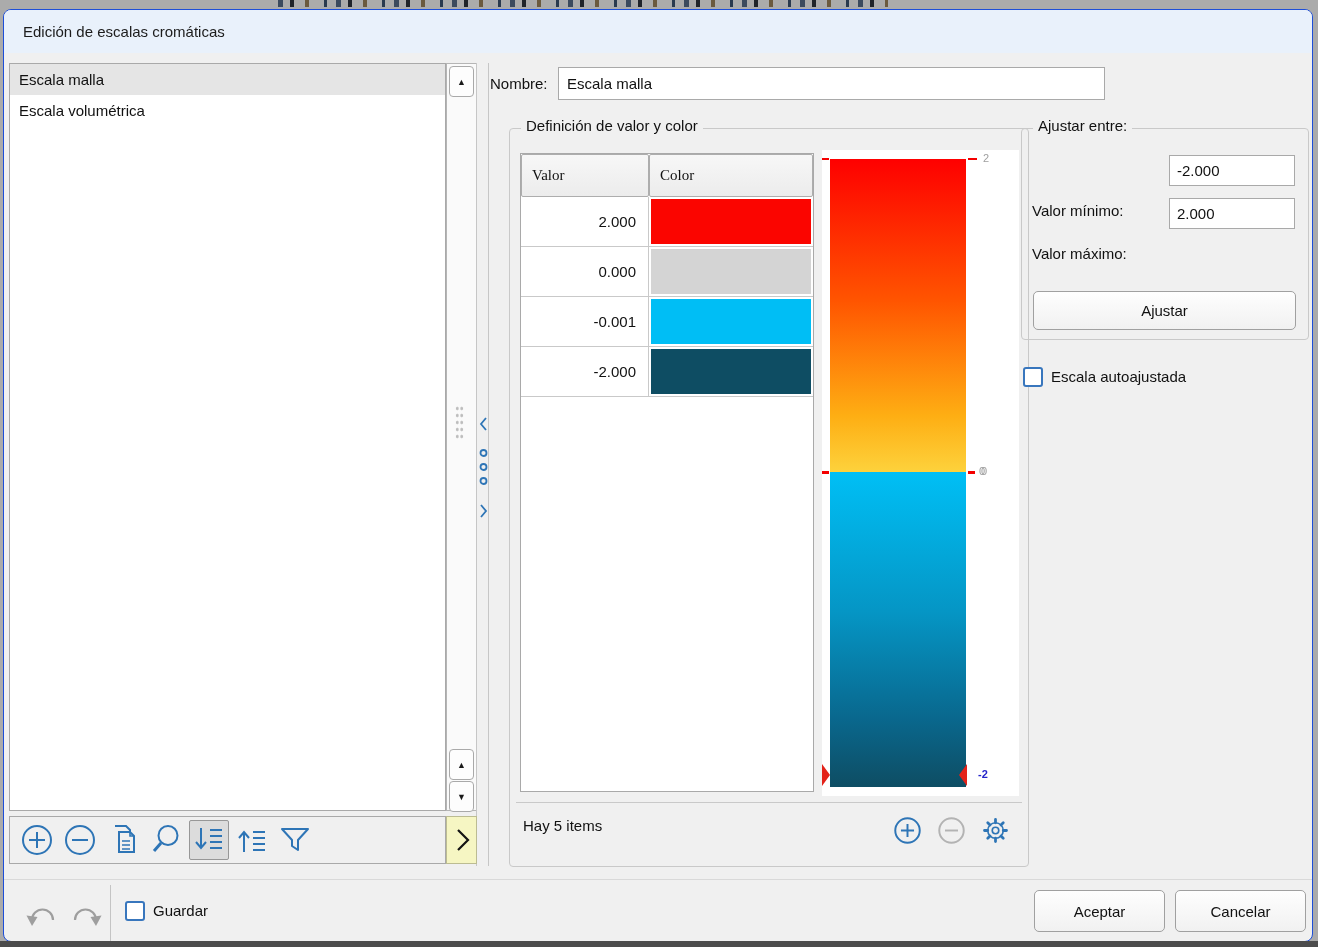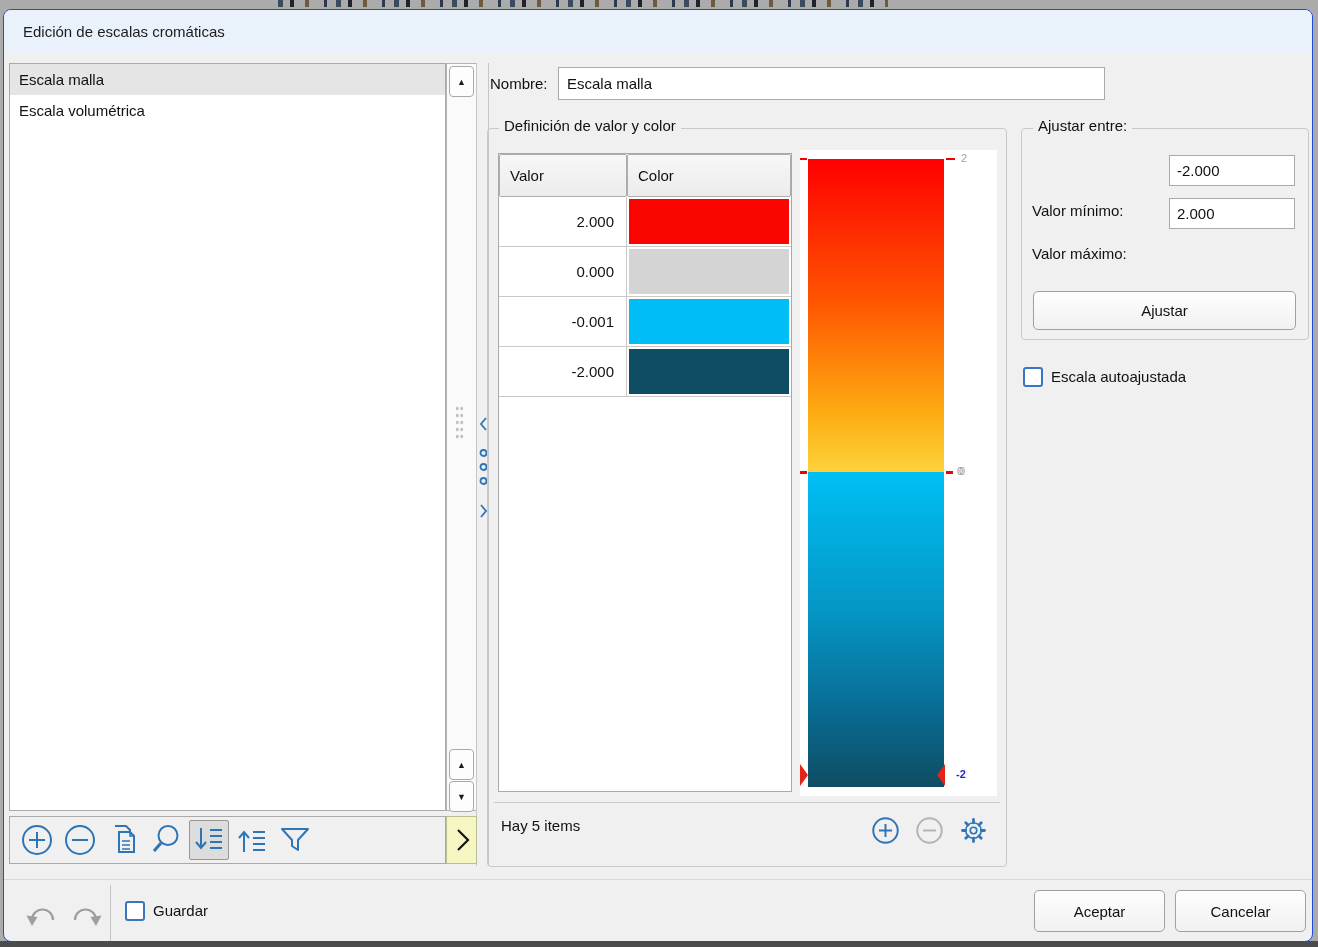--- a/index.html
+++ b/index.html
@@ -45,29 +45,29 @@
 
   
   .name-label { position:absolute; left:486px; top:57px; height:33px; line-height:33px; font-size:15px; color:#111; }
   .name-input { position:absolute; left:554px; top:57px; width:547px; height:33px;
     border:1px solid #a9a9a9; background:#fff; font-size:15px; padding-left:8px;
     font-family:"Liberation Sans", sans-serif; color:#111; }
 
   
   .group { position:absolute; border:1px solid #c9c9c9; border-radius:4px; }
   .group-legend { position:absolute; top:-12px; left:11px; background:#f0f0f0; padding:0 5px; font-size:15px; color:#111; white-space:nowrap; }
-  .def-group { left:483px; top:118px; width:520px; height:739px; }
+  .def-group { left:505px; top:118px; width:520px; height:739px; }
   .adjust-group { left:1017px; top:118px; width:288px; height:212px; }
 
   
   .vc-table { position:absolute; left:10px; top:24px; width:294px; height:639px;
     background:#fff; border:1px solid #a9a9a9; }
   .th-row { display:flex; }
   .th { height:43px; line-height:41px; font-size:15px; padding-left:10px; color:#111;
-    background:linear-gradient(#f7f7f7,#ececec); border:1px solid #adadad; border-radius:2px; }
+    background:linear-gradient(#f7f7f7,#ececec); border:1px solid #adadad; border-radius:2px;font-family:Liberation Serif, serif; }
   .th-valor { width:128px; } .th-color { width:164px; }
   .trow { display:flex; height:50px; border-bottom:1px solid #c9c9c9; }
   .tcell.val { width:128px; border-right:1px solid #c9c9c9; font-size:15px; color:#111;
     display:flex; align-items:center; justify-content:flex-end; padding-right:12px; }
   .tcell.col { flex:1; position:relative; }
   .swatch { position:absolute; left:2px; right:2px; top:2px; bottom:2px; }
 
   
   .grad-panel { position:absolute; left:312px; top:21px; width:197px; height:646px; background:#fff; }
   .grad-bar { position:absolute; left:8px; top:9px; width:136px; height:628px; }

